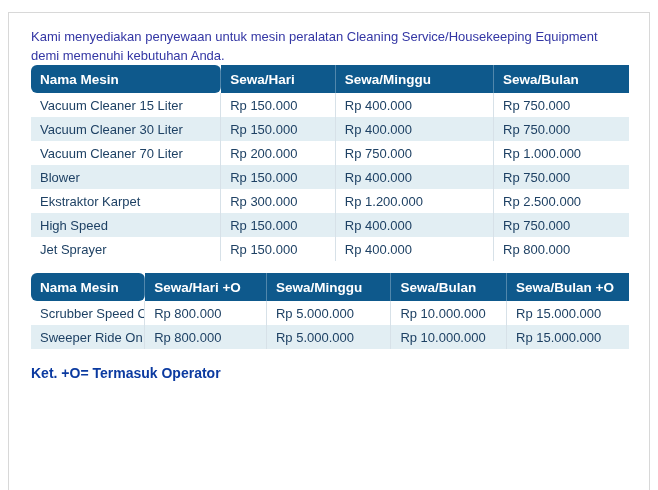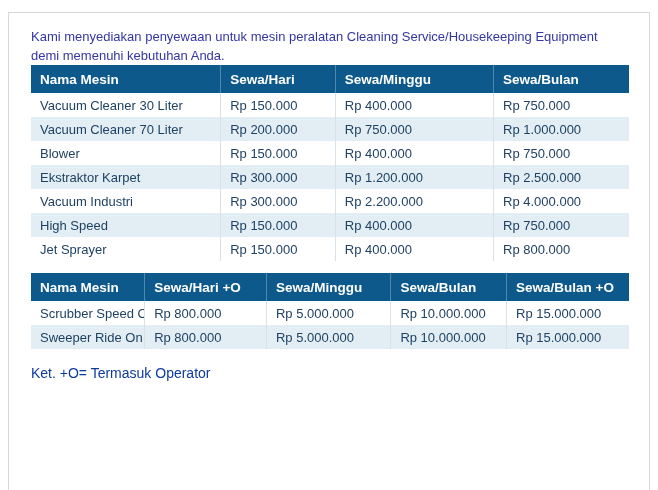--- a/index.html
+++ b/index.html
@@ -48,21 +48,21 @@
   table.price-table thead th{
     background:var(--header-bg);
     color:var(--header-text);
     font-size:13.5px;
     font-weight:bold;
     text-align:left;
     padding:6px 9px;
     height:16px;
     border-left:1px solid rgba(255,255,255,0.28);
   }
-  table.price-table thead th:first-child{ border-left:none; }
+  table.price-table thead th:first-child{ border-left:none;border-radius:6px; }
   table.price-table tbody td{
     color:var(--body-text);
     font-size:13px;
     padding:4px 9px;
     height:16px;
     border-left:1px solid var(--cell-divider);
     white-space:nowrap;
     overflow:hidden;
   }
   table.price-table tbody td:first-child{ border-left:none; }
@@ -73,40 +73,46 @@
   .t1 th:nth-child(3){width:26.6%}
   .t1 th:nth-child(4){width:22.4%}
   .t2 th:nth-child(1){width:18.9%}
   .t2 th:nth-child(2){width:20.4%}
   .t2 th:nth-child(3){width:20.9%}
   .t2 th:nth-child(4){width:19.2%}
   .t2 th:nth-child(5){width:20.6%}
   .note{
     margin:16px 0 0 0;
     font-size:14px;
-    font-weight:normal;
+    font-weight:bold;
     color:var(--note-text);
   }
 </style>
 </head>
 <body>
 
 <div class="panel">
   <p class="intro">Kami menyediakan penyewaan untuk mesin peralatan Cleaning Service/Housekeeping Equipment demi memenuhi kebutuhan Anda.</p>
 
   <table class="price-table t1">
       <thead>
         <tr>
           <th>Nama Mesin</th>
           <th>Sewa/Hari</th>
           <th>Sewa/Minggu</th>
           <th>Sewa/Bulan</th>
         </tr>
       </thead>
       <tbody>
+        <tr>
+          <td>Vacuum Cleaner 15 Liter</td>
+          <td>Rp 150.000</td>
+          <td>Rp 400.000</td>
+          <td>Rp 750.000</td>
+        </tr>
         <tr>
           <td>Vacuum Cleaner 30 Liter</td>
           <td>Rp 150.000</td>
           <td>Rp 400.000</td>
           <td>Rp 750.000</td>
         </tr>
         <tr>
           <td>Vacuum Cleaner 70 Liter</td>
           <td>Rp 200.000</td>
           <td>Rp 750.000</td>
@@ -116,26 +122,20 @@
           <td>Blower</td>
           <td>Rp 150.000</td>
           <td>Rp 400.000</td>
           <td>Rp 750.000</td>
         </tr>
         <tr>
           <td>Ekstraktor Karpet</td>
           <td>Rp 300.000</td>
           <td>Rp 1.200.000</td>
           <td>Rp 2.500.000</td>
-        </tr>
-        <tr>
-          <td>Vacuum Industri</td>
-          <td>Rp 300.000</td>
-          <td>Rp 2.200.000</td>
-          <td>Rp 4.000.000</td>
         </tr>
         <tr>
           <td>High Speed</td>
           <td>Rp 150.000</td>
           <td>Rp 400.000</td>
           <td>Rp 750.000</td>
         </tr>
         <tr>
           <td>Jet Sprayer</td>
           <td>Rp 150.000</td>

